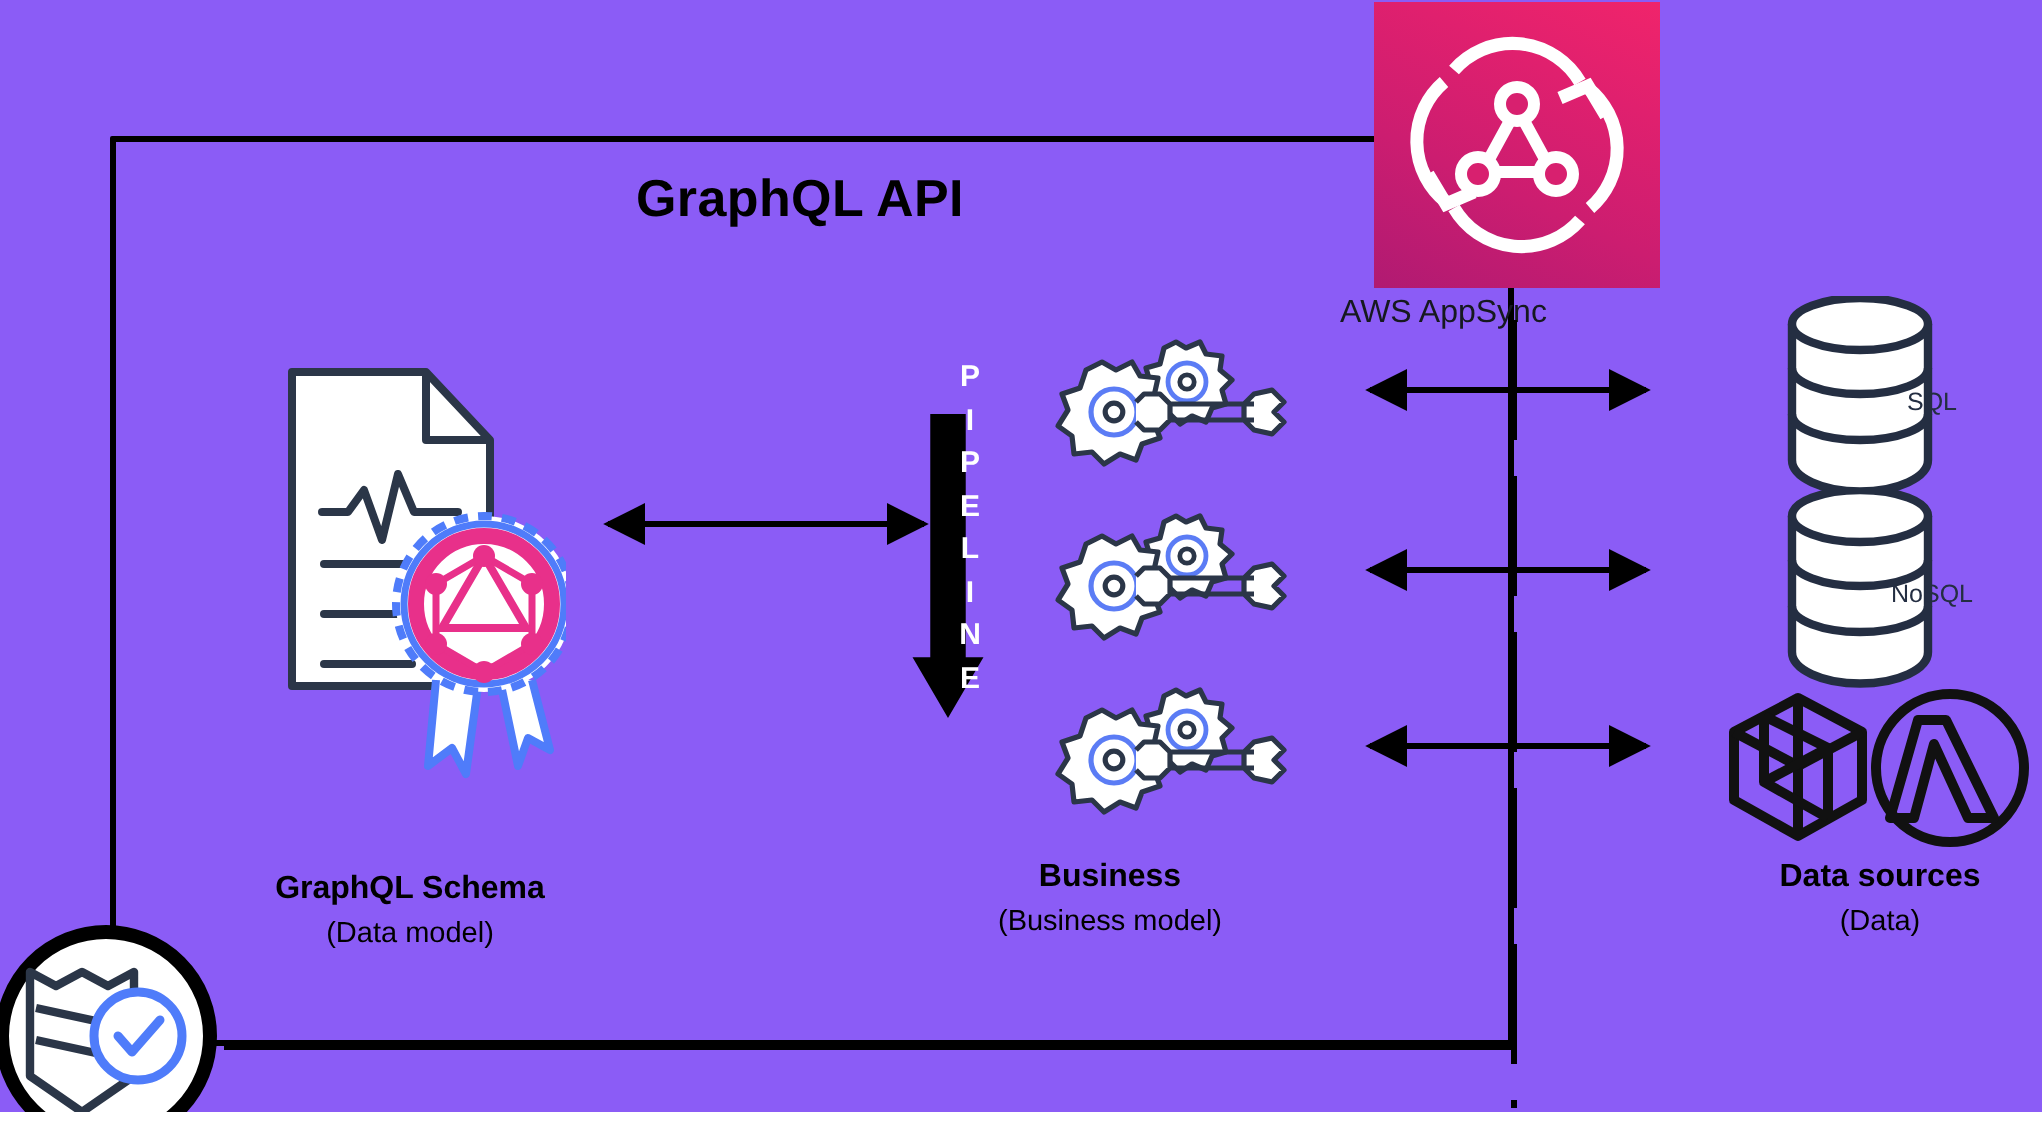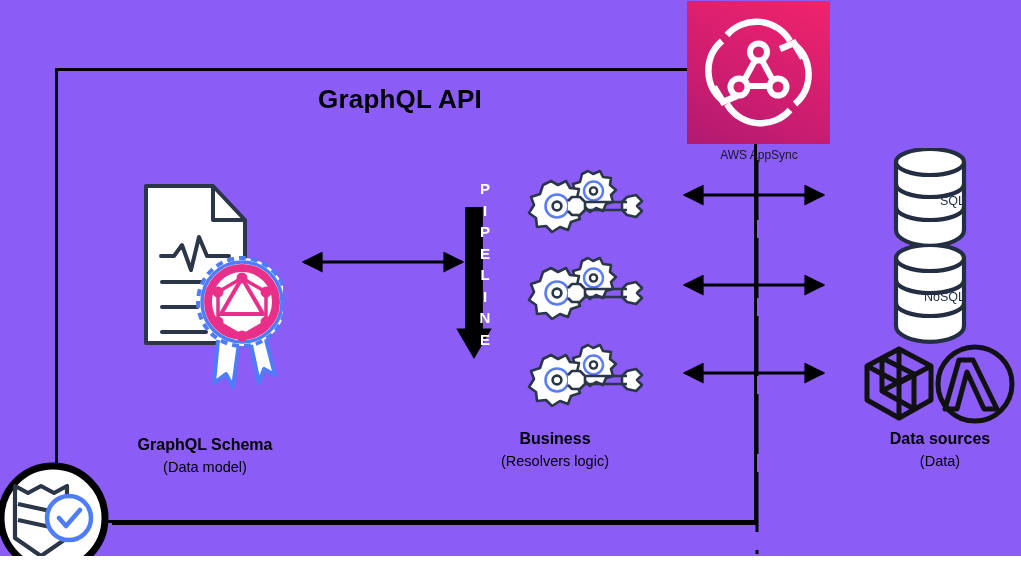--- a/index.html
+++ b/index.html
@@ -66,22 +66,22 @@
     left: 687px;
     top: 1px;
     width: 143px;
     height: 143px;
     background: linear-gradient(205deg, #f0246b 0%, #e0206e 28%, #cc1d70 62%, #b01a72 100%);
   }
   #appsync-label {
     left: 670px;
     top: 148px;
     width: 178px;
-    text-align: center;
-    font-size: 12px;
+    text-align: left;
+    font-size: 16px;
     color: #16191f;
   }
 
   
   #pipeline {
     left: 466px;
     top: 163px;
     width: 38px;
     height: 240px;
   }
@@ -94,22 +94,23 @@
     font-size: 15px;
     font-weight: bold;
     letter-spacing: 0px;
     line-height: 21.5px;
   }
 
   
   .db-label {
     font-size: 12.5px;
     color: #242e42;
-    text-align: right;
+    text-align: center;
     font-family: "Liberation Sans", sans-serif;
+    padding-left: 36px;
   }
   #sql-label { left: 895px; top: 194px; width: 70px; }
   #nosql-label { left: 895px; top: 290px; width: 70px; }
 
   svg { display: block; }
 </style>
 </head>
 <body>
 
 <div id="canvas">
@@ -254,21 +255,21 @@
       <circle cx="33" cy="46" r="11.5" fill="#ffffff" stroke="#5b7cf5" stroke-width="2.6"></circle>
       <circle cx="33" cy="46" r="4.4" fill="#ffffff" stroke="#2b3648" stroke-width="2.6"></circle>
     </g>
     <path d="M 44 41 L 48 37 L 56 37 L 61 42 L 61 50 L 56 55 L 48 55 L 44 51
              M 61 42 L 103 42 M 61 50 L 103 50
              M 103 37 L 103 37 L 98 42 L 98 50 L 103 55 L 112 57 L 118 51 L 113 46 L 118 41 L 112 35 Z" stroke="#2b3648" stroke-width="2.6" fill="#ffffff" stroke-linejoin="round"></path>
   </svg>
 
   <div class="abs" id="resolvers-caption">
     <div class="caption-main">Business</div>
-    <div class="caption-sub">(Resolvers logic)</div>
+    <div class="caption-sub">(Business model)</div>
   </div>
 
   <svg class="abs" style="left:676px; top:180px;" width="160" height="30">
     <defs>
       <marker id="a1r" markerWidth="7" markerHeight="7" refX="6.2" refY="3.5" orient="auto">
         <path d="M 0 0 L 7 3.5 L 0 7 z" fill="#000000"></path>
       </marker>
       <marker id="a1l" markerWidth="7" markerHeight="7" refX="0.8" refY="3.5" orient="auto">
         <path d="M 7 0 L 0 3.5 L 7 7 z" fill="#000000"></path>
       </marker>

